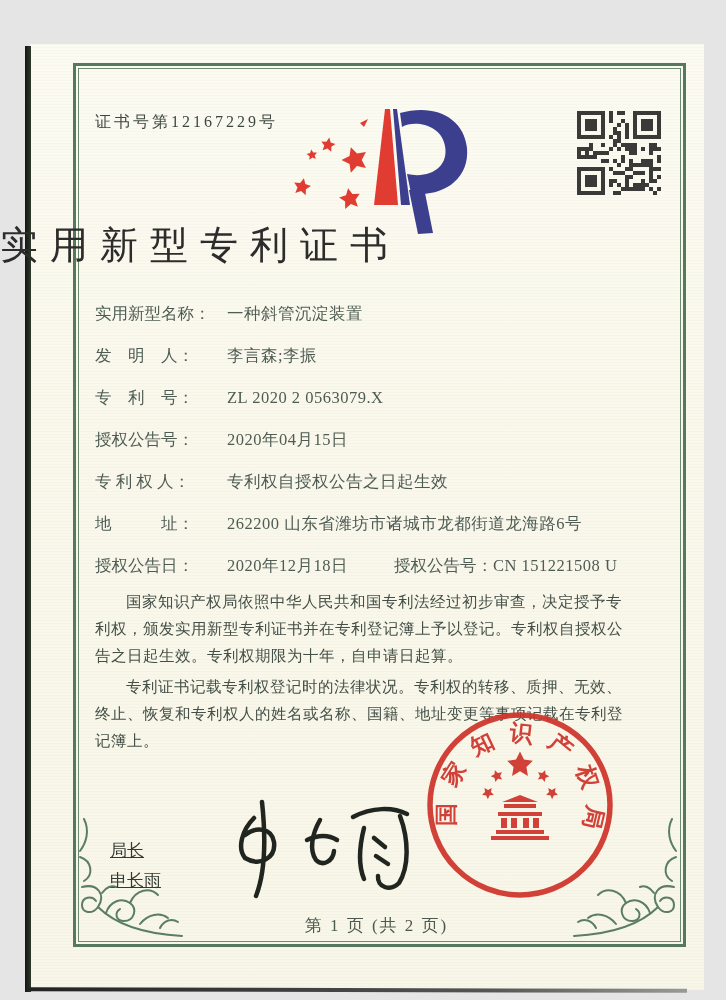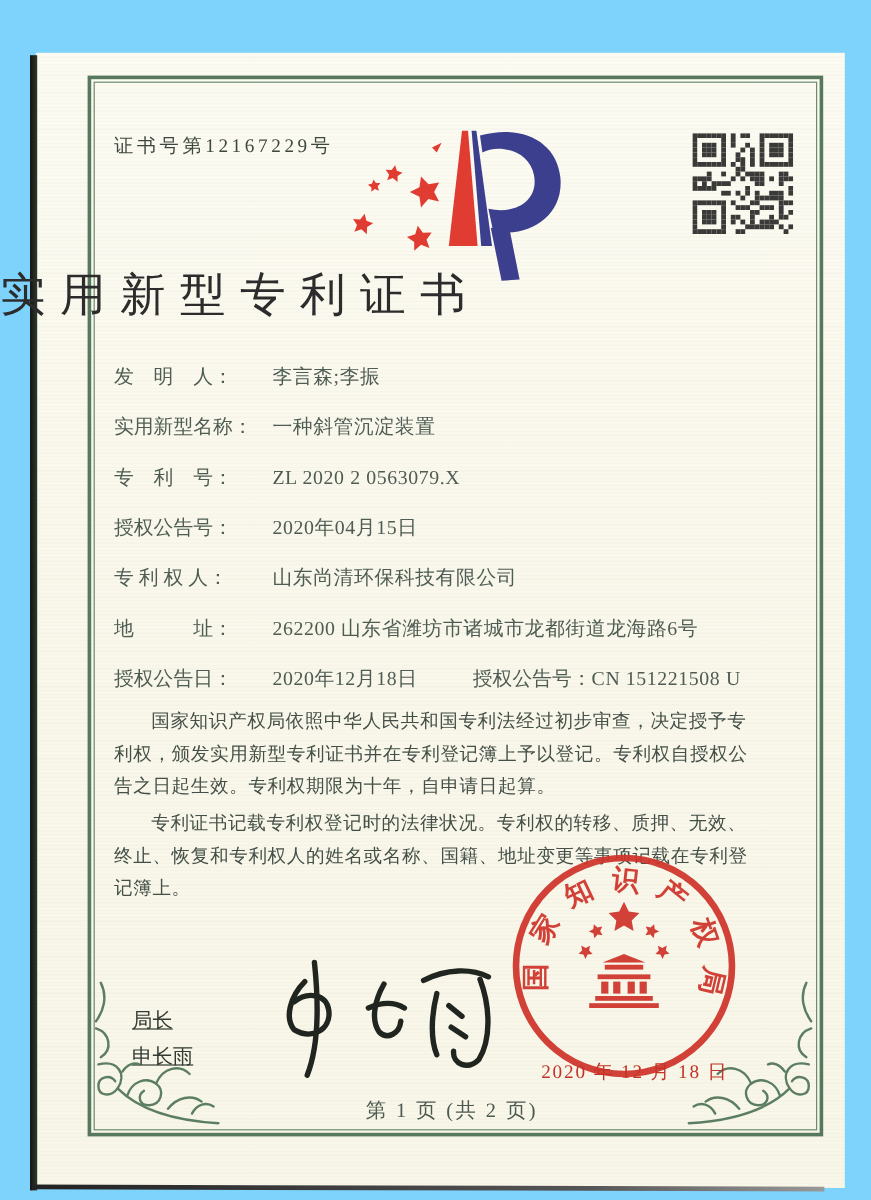--- a/index.html
+++ b/index.html
@@ -1,17 +1,17 @@
 <!DOCTYPE html>
 <html><head>
 <meta charset="utf-8">
 <style>
   html,body{margin:0;padding:0;}
   body{width:726px;height:1000px;background:#ffffff;font-family:"Liberation Serif","DejaVu Serif",serif;overflow:hidden;}
-  #canvas{position:relative;width:726px;height:1000px;background:#7dd3fc;}
+  #canvas{position:relative;width:726px;height:1000px;background:#e5e5e5;}
 
   
   .paper{position:absolute;left:30px;top:44px;width:674px;height:946px;
     background:
       repeating-linear-gradient(0deg, rgba(90,80,40,0.025) 0 1px, rgba(0,0,0,0) 1px 3px),
       linear-gradient(180deg,#fcfbf2 0%,#faf8ec 40%,#f8f6e8 100%);}
   .scan-edge-left{position:absolute;left:25px;top:46px;width:6px;height:946px;
     background:linear-gradient(90deg,#141414,#2e3a2a);}
   .scan-edge-bottom{position:absolute;left:27px;top:988px;width:660px;height:4px;
     background:linear-gradient(90deg,#222 0%,#555 70%,#999 100%);transform:rotate(0.15deg);}
@@ -299,33 +299,33 @@
       <rect x="24" y="80" width="4" height="4" fill="#3a3a38"></rect>
       <rect x="36" y="80" width="4" height="4" fill="#3a3a38"></rect>
       <rect x="40" y="80" width="4" height="4" fill="#3a3a38"></rect>
       <rect x="76" y="80" width="4" height="4" fill="#3a3a38"></rect>
     </svg>
 
   <h1 class="title">实用新型专利证书</h1>
 
   <div class="fields">
     <div class="frow">
+      <span class="flabel">实用新型名称：</span><span class="fvalue">一种斜管沉淀装置</span>
+    </div>
+    <div class="frow">
       <span class="flabel">发　明　人：</span><span class="fvalue">李言森;李振</span>
     </div>
     <div class="frow">
-      <span class="flabel">实用新型名称：</span><span class="fvalue">一种斜管沉淀装置</span>
-    </div>
-    <div class="frow">
       <span class="flabel">专　利　号：</span><span class="fvalue">ZL 2020 2 0563079.X</span>
     </div>
     <div class="frow">
       <span class="flabel">授权公告号：</span><span class="fvalue">2020年04月15日</span>
     </div>
     <div class="frow">
-      <span class="flabel">专 利 权 人：</span><span class="fvalue">山东尚清环保科技有限公司</span>
+      <span class="flabel">专 利 权 人：</span><span class="fvalue">专利权自授权公告之日起生效</span>
     </div>
     <div class="frow">
       <span class="flabel">地　　　址：</span><span class="fvalue">262200 山东省潍坊市诸城市龙都街道龙海路6号</span>
     </div>
     <div class="frow">
       <span class="flabel">授权公告日：</span><span class="fvalue">2020年12月18日</span><span class="flabel2">授权公告号：</span><span class="fvalue">CN 151221508 U</span>
     </div>
   </div>
 
   <div class="paras">
@@ -368,21 +368,20 @@
       <rect x="84" y="99" width="32" height="4"></rect>
       <rect x="78" y="107" width="44" height="4"></rect>
       <rect x="81" y="113" width="6" height="10"></rect>
       <rect x="91" y="113" width="6" height="10"></rect>
       <rect x="103" y="113" width="6" height="10"></rect>
       <rect x="113" y="113" width="6" height="10"></rect>
       <rect x="76" y="125" width="48" height="4"></rect>
       <rect x="71" y="131" width="58" height="4"></rect>
     </g>
   </svg>
-  <span class="seal-date">2020 年 12 月 18 日</span>
 
   <svg class="flourish fl-left" viewBox="0 0 110 125">
     <g fill="none" stroke="#5b7d61" stroke-width="2" stroke-linecap="round">
       <path d="M8,2 C14,14 10,26 4,34"></path>
       <path d="M4,40 C16,44 18,58 8,64"></path>
       <path d="M6,70 C22,66 30,78 22,90 C16,98 6,96 6,88 C6,80 16,78 20,84"></path>
       <path d="M22,90 C40,108 70,117 106,119"></path>
       <path d="M30,96 C34,84 46,80 54,86 C62,92 58,104 48,104 C40,104 38,96 44,92"></path>
       <path d="M54,86 C60,72 74,70 82,78"></path>
       <path d="M64,107 C72,97 84,95 92,101"></path>

